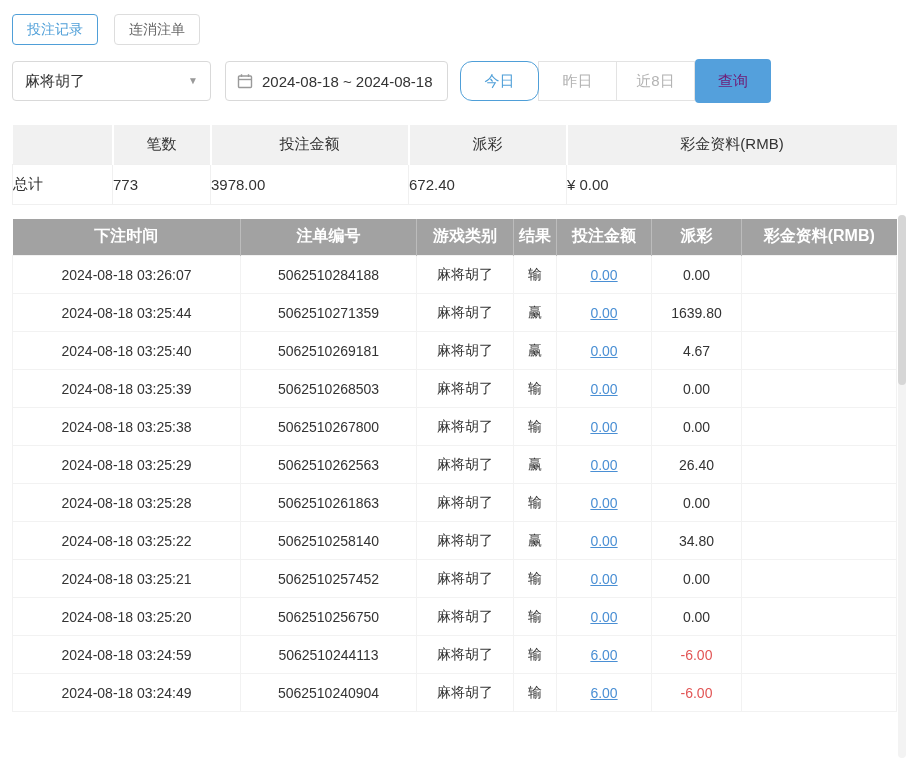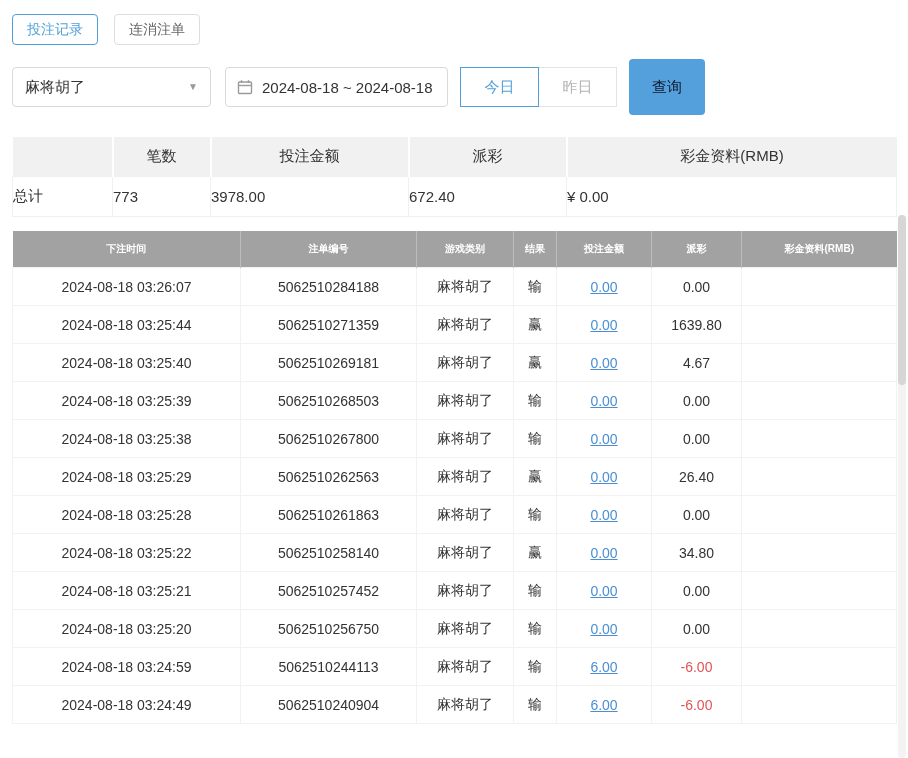--- a/index.html
+++ b/index.html
@@ -20,36 +20,36 @@
     padding:0 12px;font-size:15px;cursor:pointer;background:#fff}
   .caret{color:#999;font-size:10px;line-height:1}
   .date-input{margin-left:14px;width:223px;height:40px;border:1px solid #d9d9d9;
     border-radius:4px;display:flex;align-items:center;gap:9px;padding:0 11px;
     font-size:15px;cursor:pointer;background:#fff}
   .cal-icon{display:inline-flex;color:#9a9a9a}
   .quick-group{display:flex;margin-left:12px}
   .quick{width:79px;height:40px;border:1px solid #e3e3e3;background:#fff;
     color:#b3b3b3;font-size:15px;cursor:pointer;margin-left:-1px;position:relative}
   .quick:first-child{margin-left:0}
-  .quick.active{border-color:var(--accent,#4f9fd8);color:var(--accent,#4f9fd8);z-index:1;border-radius:0}
-  .query-btn{margin-left:12px;width:76px;height:56px;border:none;border-radius:4px;
-    background:var(--accent-button,#54a0dc);color:#0f172a;font-size:15px;cursor:pointer}
+  .quick.active{border-color:var(--accent,#4f9fd8);color:var(--accent,#4f9fd8);z-index:1;border-radius:12px}
+  .query-btn{width:76px;height:44px;border:none;border-radius:4px;
+    background:var(--accent-button,#54a0dc);color:#701a75;font-size:15px;cursor:pointer}
 
   
   .summary{width:884px;border-collapse:collapse;table-layout:fixed;margin-bottom:14px}
   .summary th{background:#f1f1f1;height:39px;font-weight:400;font-size:15px;
     color:#333;border-left:2px solid #fff;text-align:center}
   .summary th:first-child{border-left:none}
   .summary td{height:40px;text-align:left;font-size:15px;border:1px solid #f0f0f0}
 
   
   .table-wrap{position:relative}
   .records{width:884px;border-collapse:collapse;table-layout:fixed;font-size:14px}
   .records th{background:var(--table-header-bg,#a2a2a2);color:#fff;height:37px;
-    font-weight:700;font-size:10px;text-align:center;
+    font-weight:700;font-size:16px;text-align:center;
     border-left:1px solid rgba(255,255,255,.28)}
   .records th:first-child{border-left:none}
   .records td{height:38px;text-align:center;border:1px solid #f2f2f2;color:#333;background:#fff}
   .records td.link{color:var(--link,#4a8fd4);text-decoration:underline;cursor:pointer}
   .records td.neg{color:var(--negative,#e25555)}
 
   
   .scrollbar{position:fixed;top:215px;right:2px;width:8px;height:543px;
     background:#f3f3f3;border-radius:4px}
   .scrollbar .thumb{width:8px;height:170px;background:#d6d6d6;border-radius:4px;cursor:pointer}
@@ -78,20 +78,21 @@
           <line x1="4.5" y1="1.2" x2="4.5" y2="4"></line>
           <line x1="11.5" y1="1.2" x2="11.5" y2="4"></line>
         </svg>
       </span>
       <span>2024-08-18 ~ 2024-08-18</span>
     </div>
 
     <div class="quick-group">
       <button class="quick active">今日</button>
       <button class="quick">昨日</button>
+      <button class="quick">近8日</button>
     </div>
 
     <button class="query-btn">查询</button>
   </div>
 
   <table class="summary">
     <colgroup>
       <col style="width:100px">
         <col style="width:98px">
         <col style="width:198px">

